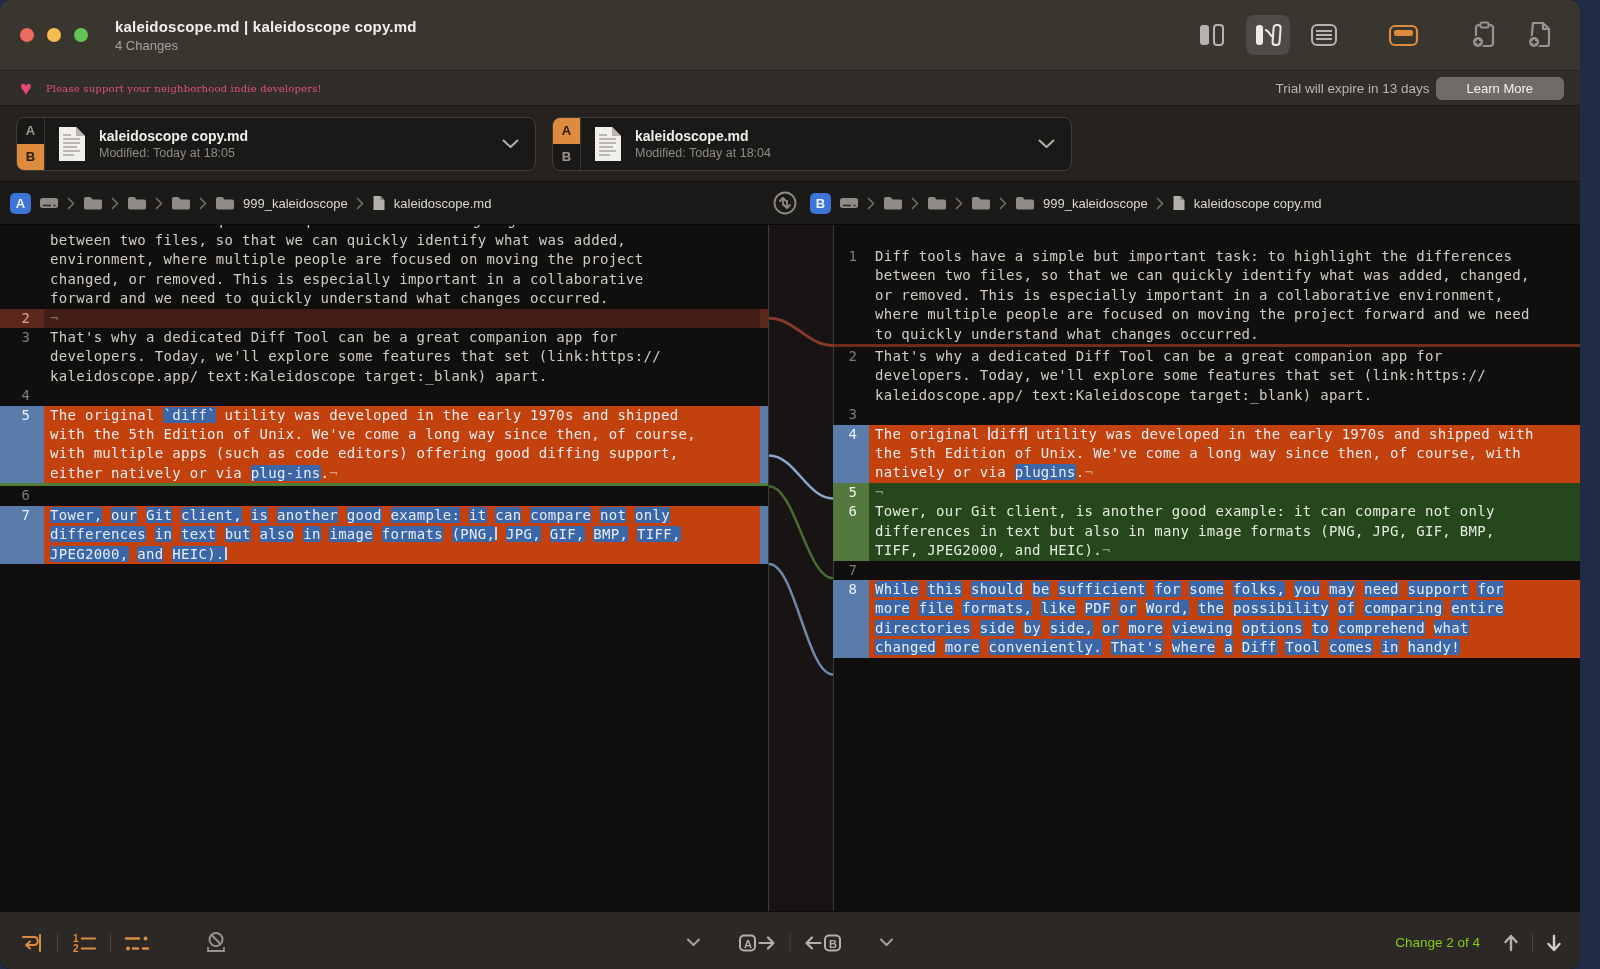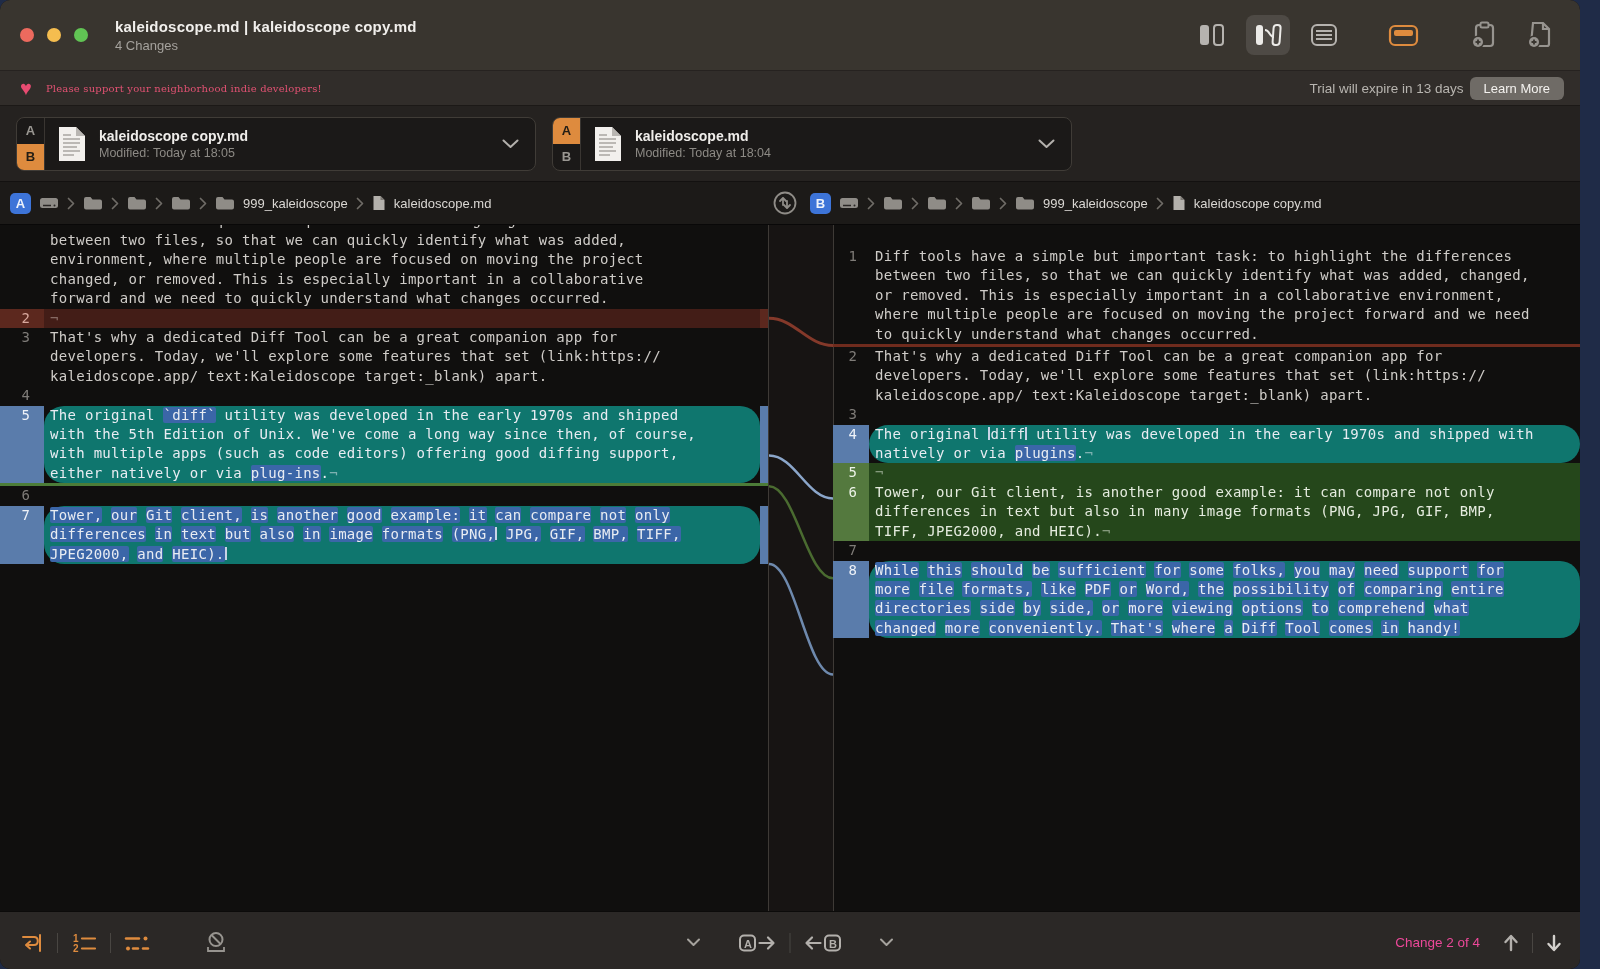--- a/index.html
+++ b/index.html
@@ -15,21 +15,21 @@
   .viewtools{position:absolute;right:18px;top:0;height:70px;display:flex;align-items:center;gap:12px;}
   .tbtn{width:44px;height:40px;display:flex;align-items:center;justify-content:center;border-radius:8px;}
   .tbtn.sel{background:#4e4a45;}
   .sp24{width:12px}
   
   .banner{height:34px;background:#312d2a;border-top:1px solid #262220;border-bottom:1px solid #1c1917;display:flex;align-items:center;position:relative;}
   .heart{color:#e84b71;font-size:20px;margin-left:20px;line-height:1;}
   .bannermsg{color:#e25273;font-family:"DejaVu Serif",serif;font-size:10px;margin-left:14px;letter-spacing:.2px}
   .bannerright{position:absolute;right:16px;display:flex;align-items:center;gap:6px;}
   .trial{color:#b8b5b0;font-size:13.5px}
-  .learnmore{background:#6f6b66;color:#f4f2ef;font-size:13px;border:none;border-radius:6px;padding:4px 14px;font-family:inherit;text-align:center;}
+  .learnmore{background:#6f6b66;color:#f4f2ef;font-size:13px;border:none;border-radius:6px;padding:4px 31px;font-family:inherit;text-align:center;}
   
   .filerow{height:76px;background:#252220;display:flex;align-items:center;padding:0 16px;gap:16px;border-bottom:1px solid #131110;box-sizing:border-box;}
   .fcard{width:518px;height:52px;background:#1b1918;border:1px solid #403c37;border-radius:8px;display:flex;align-items:stretch;overflow:hidden;}
   .abcol{width:27px;display:flex;flex-direction:column;border-right:1px solid #3a3632;flex:none;}
   .abcell{flex:1;display:flex;align-items:center;justify-content:center;font-size:13px;font-weight:bold;color:#9a9792;}
   .abcell.on{background:#de8b3e;color:#231d15;}
   .docicon{margin:0 0 0 12px;align-self:center;flex:none;}
   .ftext{margin-left:12px;align-self:center;min-width:0;}
   .fname{font-size:14px;font-weight:bold;color:#efedea;}
   .fmod{font-size:12.5px;color:#8d8a85;margin-top:2px;}
@@ -50,42 +50,42 @@
   .drow{display:flex;align-items:stretch;}
   .drow .gut{flex:none;text-align:right;color:#7f7c78;user-select:none;line-height:19.4px;}
   .pane.left .gut{width:30px;padding-right:14px;}
   .pane.right .gut{width:24px;padding-right:12px;}
   .drow .body{flex:1;padding-left:6px;min-width:0;}
   .line{line-height:19.4px;white-space:pre;letter-spacing:.3px;}
   .line:empty::after{content:"\00a0";}
   .rstrip{flex:none;width:8px;}
   
   .drow.chg .gut{background:#5a7cab;color:#eef2f8;}
-  .drow.chg .body{background:#0f766e;color:#e8ecf2;border-radius:20px;}
+  .drow.chg .body{background:#c2410c;color:#e8ecf2;}
   .drow.chg .rstrip{background:#5a7cab;}
   
   .drow.del .gut{background:#5c281e;color:#d8a89d;}
   .drow.del .body{background:#431d17;color:#cbb6b0;}
   .drow.del .rstrip{background:#5c281e;}
   
   .drow.add .gut{background:#54793e;color:#edf3e8;}
   .drow.add .body{background:#25471b;color:#e5ecdf;}
   .gedge{border-bottom:3px solid #4c7c38;}
   .hl{background:#3b66a8;border-radius:2px;}
   .dim{opacity:.5;}
   .ibeam{display:inline-block;width:2px;height:13px;background:#c8d3e6;vertical-align:-1px;}
   .cliprow{height:6px;overflow:hidden;}
   .cliprow .line{margin-top:-14px;color:#cfccc8;padding-left:36px;}
   .delline{height:3px;background:#6f2b1d;}
   
   .statusbar{height:61px;background:#2b2826;border-top:1px solid #0c0b0a;position:relative;}
   .sgroup{position:absolute;top:0;height:61px;display:flex;align-items:center;gap:13px;}
   .sgroup.lft{left:20px;} .sgroup.ctr{left:50%;transform:translateX(-50%);} .sgroup.rgt{right:18px;}
   .sdiv{width:1px;height:20px;background:#494642;}
-  .changecount{color:#ec4899;font-size:13.5px;margin-right:10px;margin-left:14px;}
+  .changecount{color:#84cc16;font-size:13.5px;margin-right:10px;margin-left:14px;}
   .sbtn{display:flex;align-items:center;justify-content:center;}
   svg{display:block;}
   svg text{font-family:"Liberation Sans",sans-serif;}
 </style>
 </head>
 <body>
 
 <div class="window">
 
   <div class="titlebar">
@@ -467,20 +467,21 @@
         <div class="drow ">
           <div class="gut">3</div>
           <div class="body">
             <div class="line"></div>
           </div>
         </div>
         <div class="drow chg">
           <div class="gut">4</div>
           <div class="body">
             <div class="line"><span>The original </span><span class="ibeam"></span><span>diff</span><span class="ibeam"></span><span> utility was developed in the early 1970s and shipped with</span></div>
+            <div class="line"><span>the 5th Edition of Unix. We've come a long way since then, of course, with</span></div>
             <div class="line"><span>natively or via </span><span class="hl">plugins</span><span>.</span><span class="dim">¬</span></div>
           </div>
         </div>
         <div class="drow add">
           <div class="gut">5</div>
           <div class="body">
             <div class="line"><span class="dim">¬</span></div>
           </div>
         </div>
         <div class="drow add">

